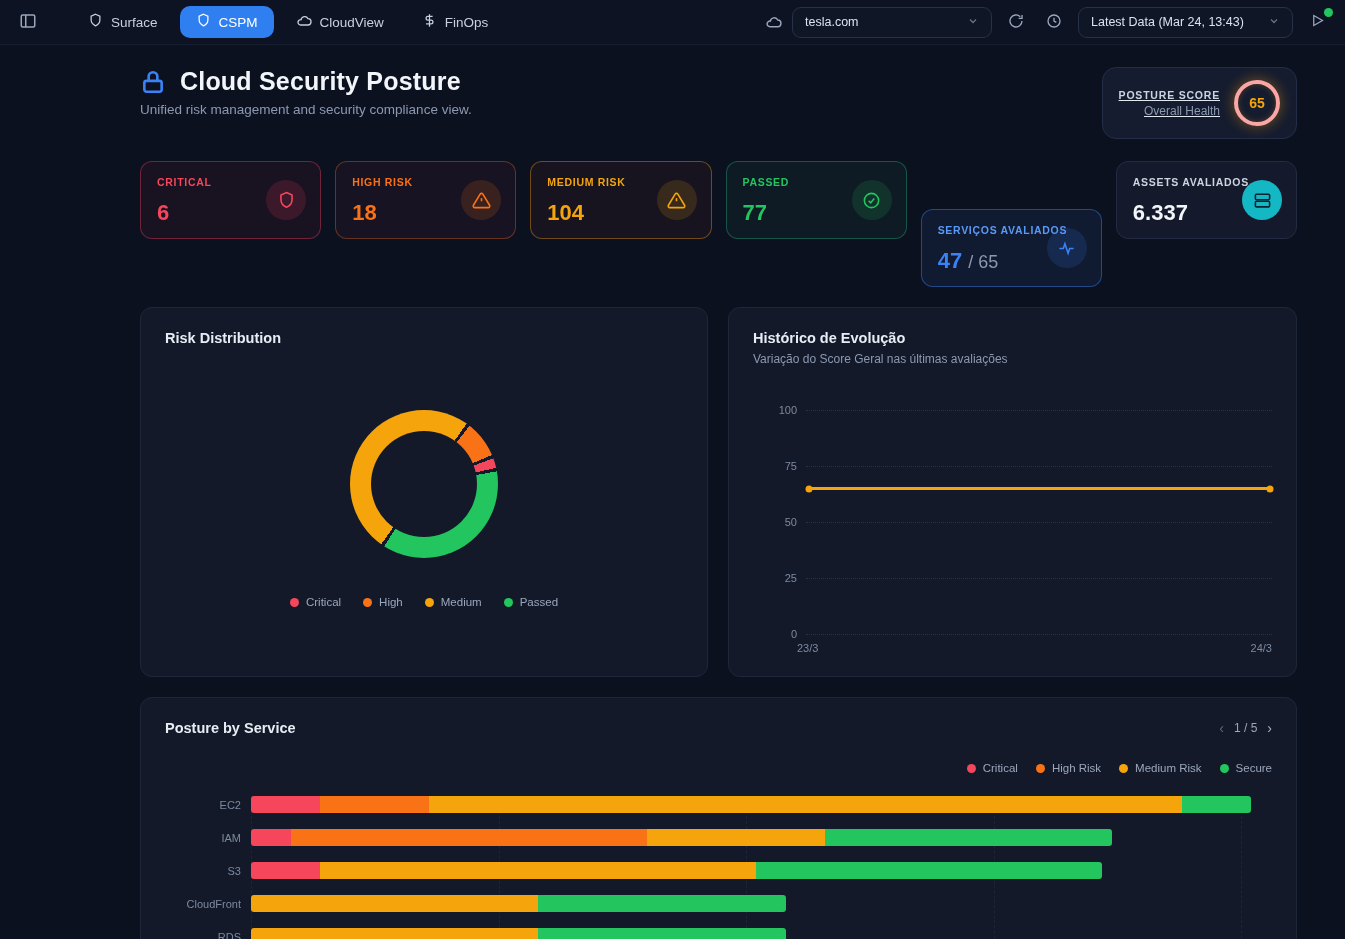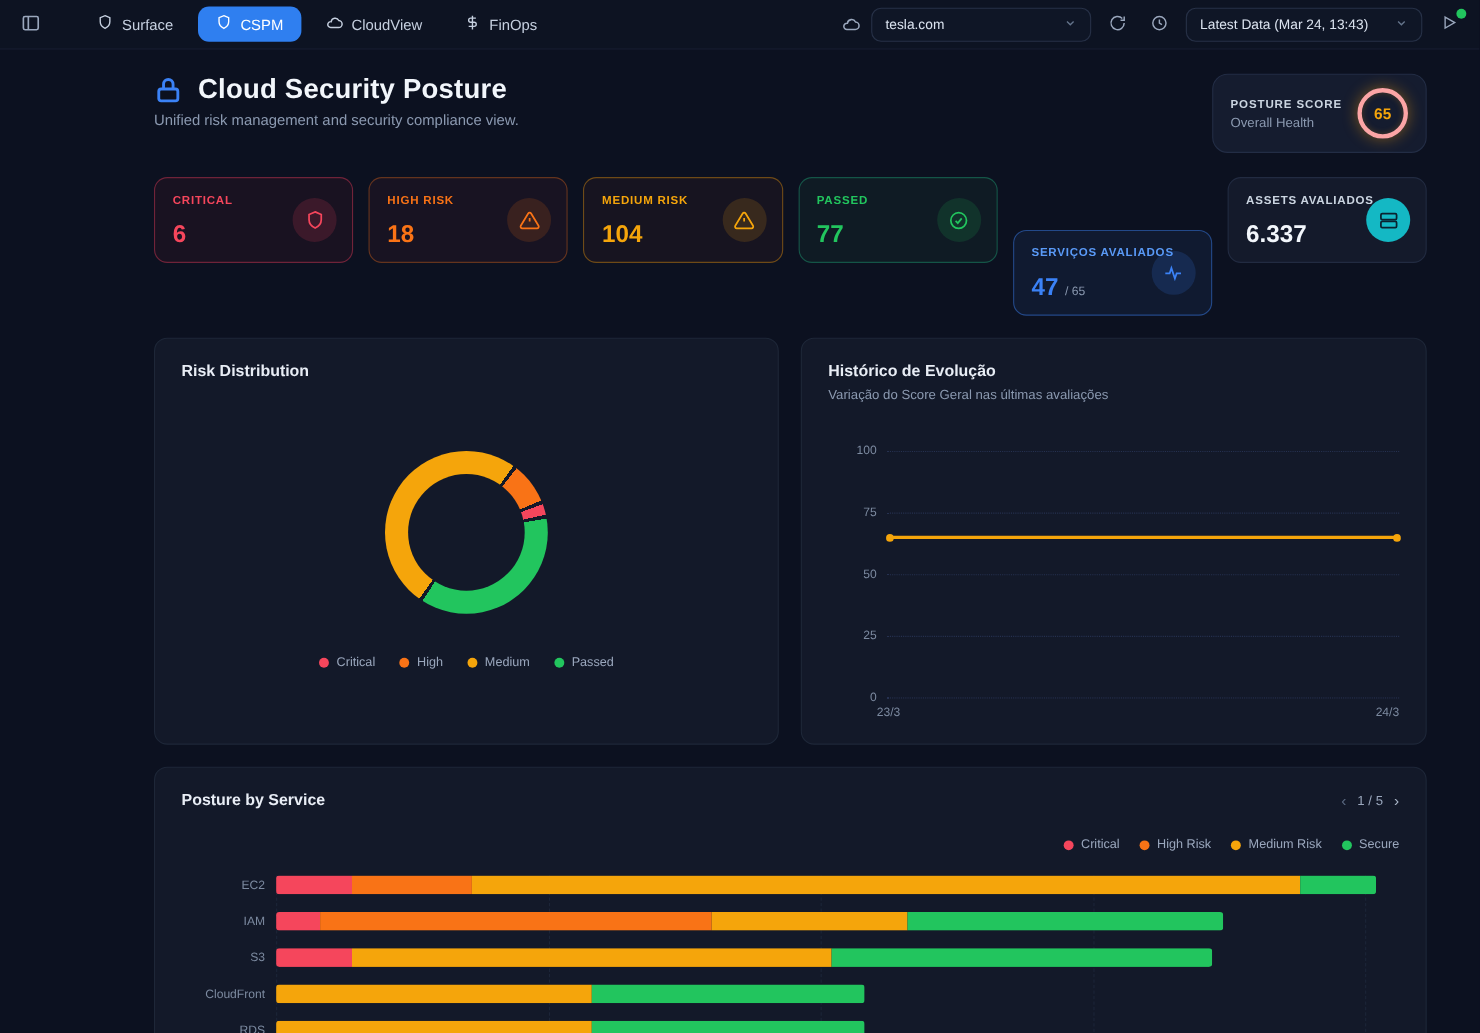--- a/index.html
+++ b/index.html
@@ -42,39 +42,39 @@
   .main { padding:22px 48px 0 140px; }
   .header-row { display:flex; justify-content:space-between; align-items:flex-start; }
   .title-line { display:flex; align-items:center; gap:14px; }
   .page-title { font-size:25px; font-weight:bold; color:#f2f6fb; letter-spacing:.2px; }
   .page-subtitle { margin-top:6px; font-size:13.5px; color:#8b99b0; }
   .lock-wrap { color:#3b82f6; display:flex; }
   .score-card {
     background:#151c2f; border:1px solid #232d45; border-radius:14px;
     display:flex; align-items:center; gap:14px; padding:12px 16px;
   }
-  .score-text { text-align:left; }
+  .score-text { text-align:right;text-decoration:underline; }
   .score-label { font-size:10.5px; font-weight:bold; letter-spacing:.8px; color:#cbd5e1; }
   .score-sub { font-size:12px; color:#8b99b0; margin-top:3px; }
   .score-ring {
     width:46px; height:46px; border-radius:50%; border:4px solid #fca5a5;
     display:flex; align-items:center; justify-content:center;
     color:#f5a50b; font-weight:bold; font-size:14px;
     box-shadow:0 0 14px rgba(245,158,11,.45), inset 0 0 6px rgba(245,158,11,.25);
   }
   
   .stats { display:grid; grid-template-columns:repeat(6,1fr); gap:14px; margin-top:22px; }
   .stat-card {
     border-radius:12px; padding:14px 16px; height:78px; position:relative;
     background:#141a2b; border:1px solid #222b41;
     display:flex; flex-direction:column; justify-content:space-between;
   }
   .stat-label { font-size:10.5px; font-weight:bold; letter-spacing:.7px; }
   .stat-value { font-size:22px; font-weight:bold; line-height:1; }
-  .stat-suffix { font-size:11px; color:#8b99b0; font-weight:normal; }
+  .stat-suffix { font-size:18px; color:#8b99b0; font-weight:normal; }
   .stat-icon {
     position:absolute; right:14px; top:50%; transform:translateY(-50%);
     width:40px; height:40px; border-radius:50%;
     display:flex; align-items:center; justify-content:center;
   }
   .stat-card.critical { background:#191221; border-color:rgba(244,63,94,.4); }
   .stat-card.critical .stat-label, .stat-card.critical .stat-value { color:#f5465c; }
   .stat-card.critical .stat-icon { background:rgba(244,63,94,.16); color:#f5465c; }
   .stat-card.high { background:#181322; border-color:rgba(249,115,22,.35); }
   .stat-card.high .stat-label, .stat-card.high .stat-value { color:#f97316; }

